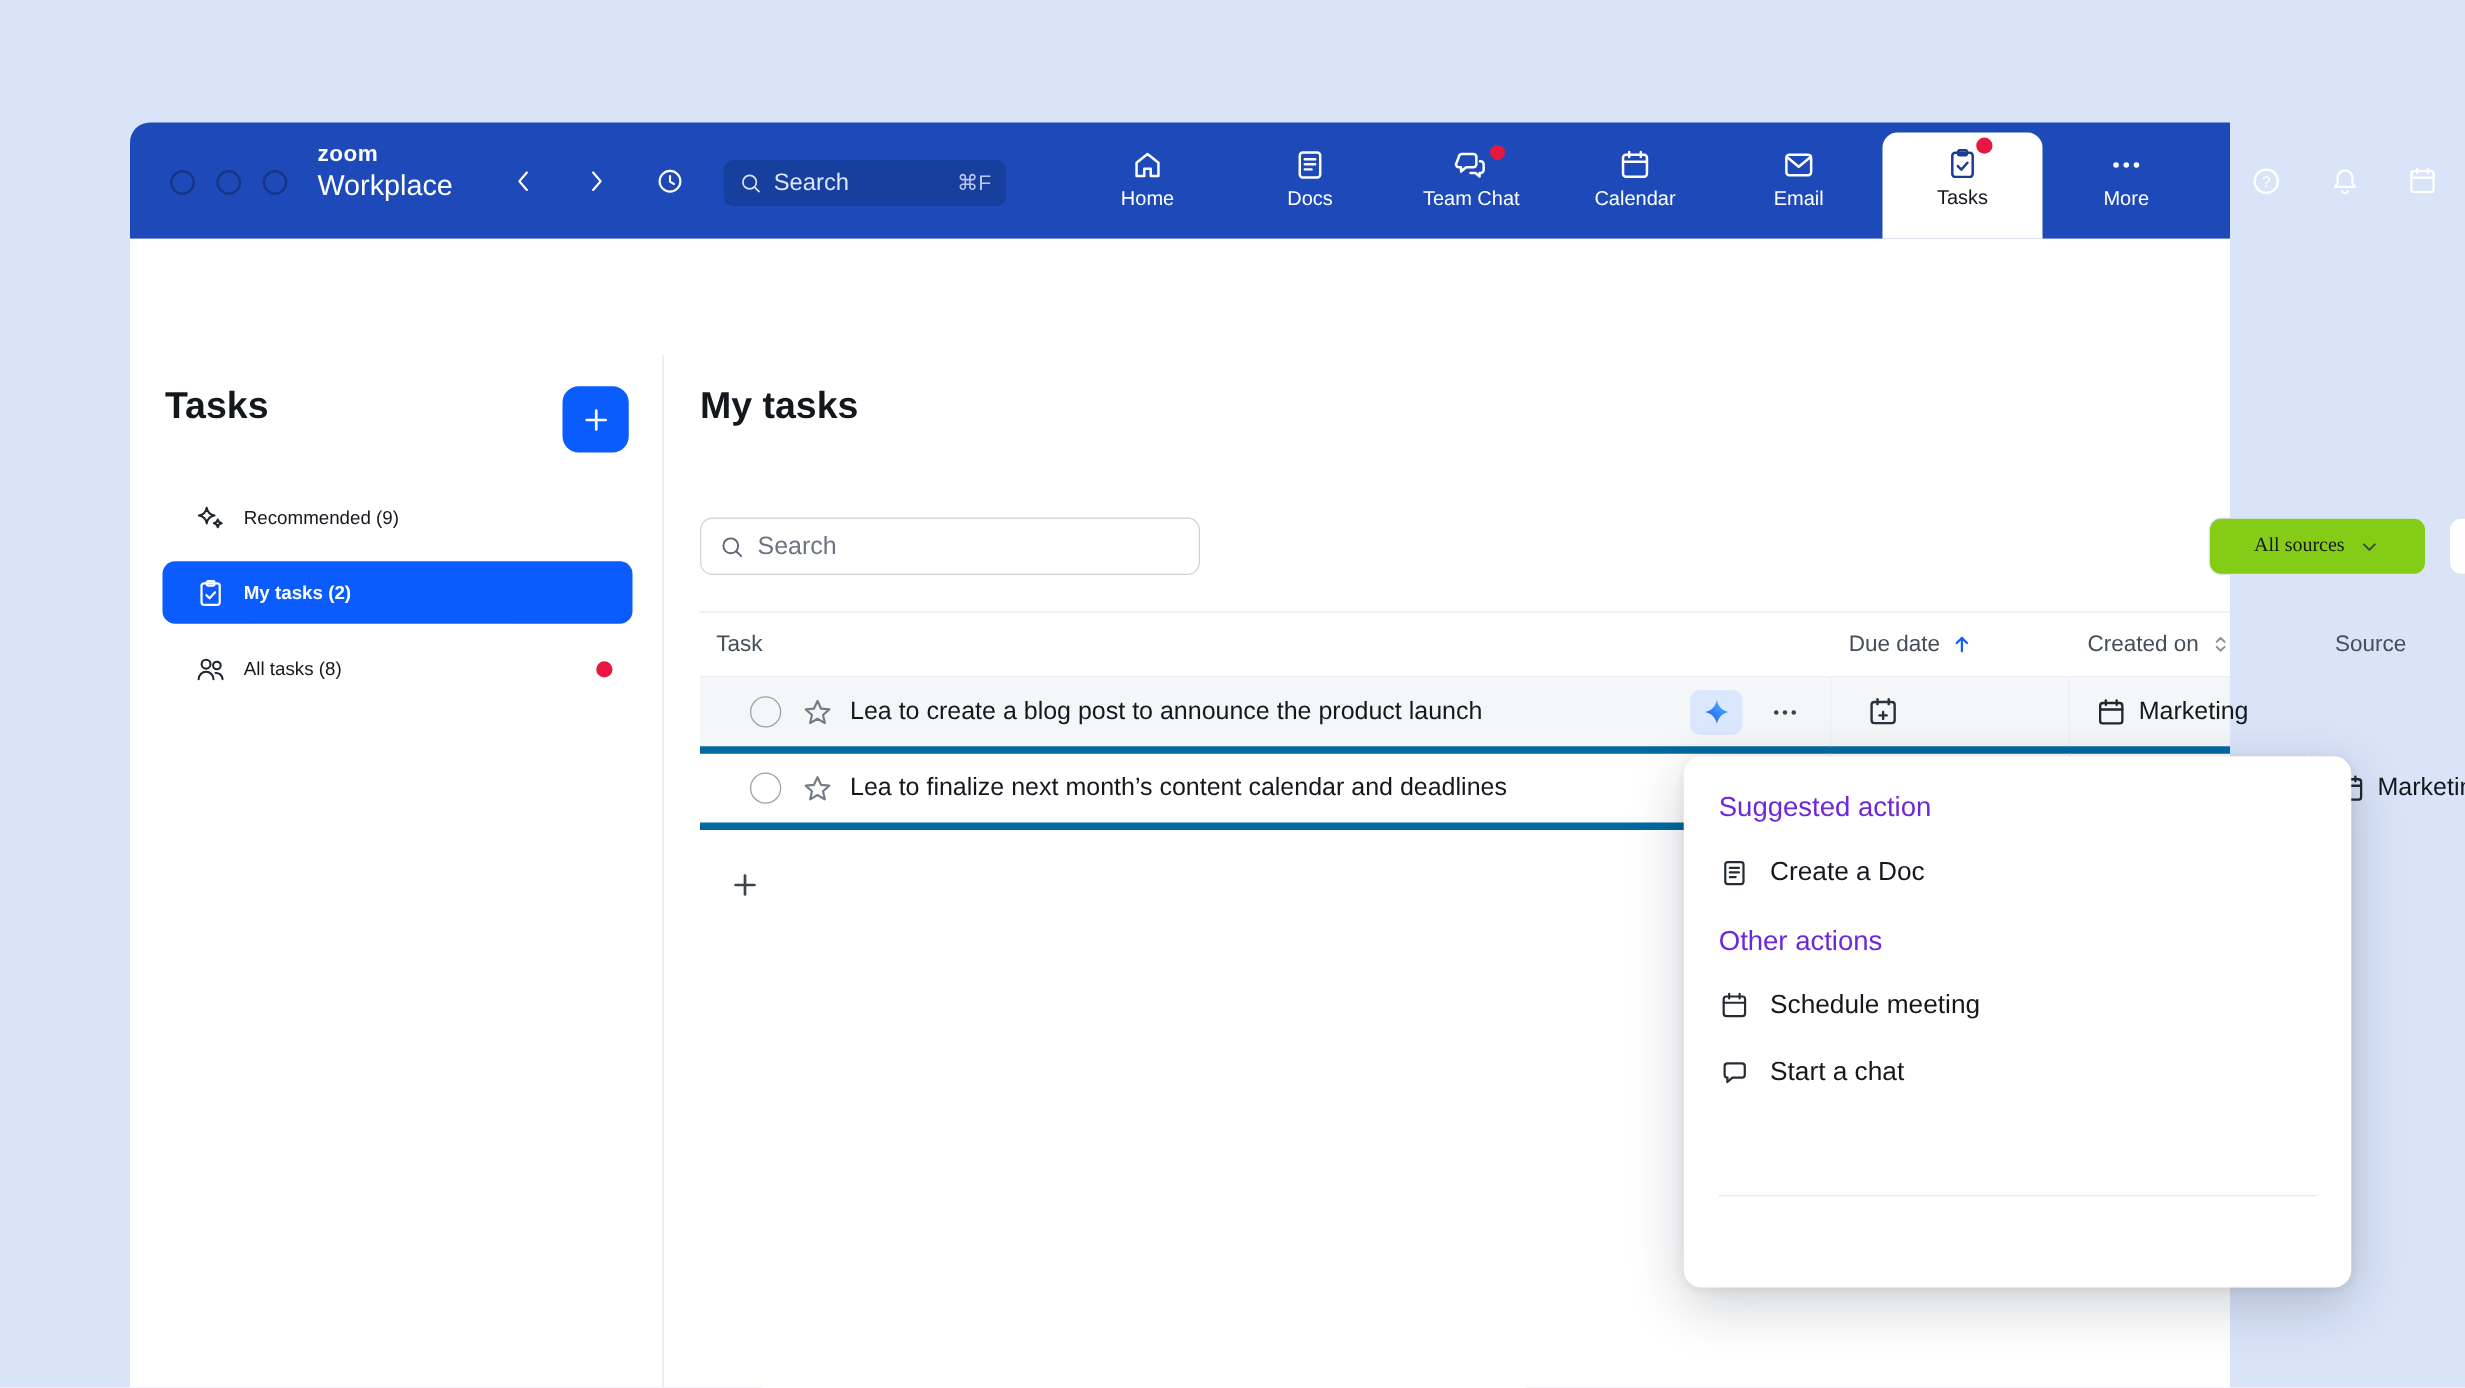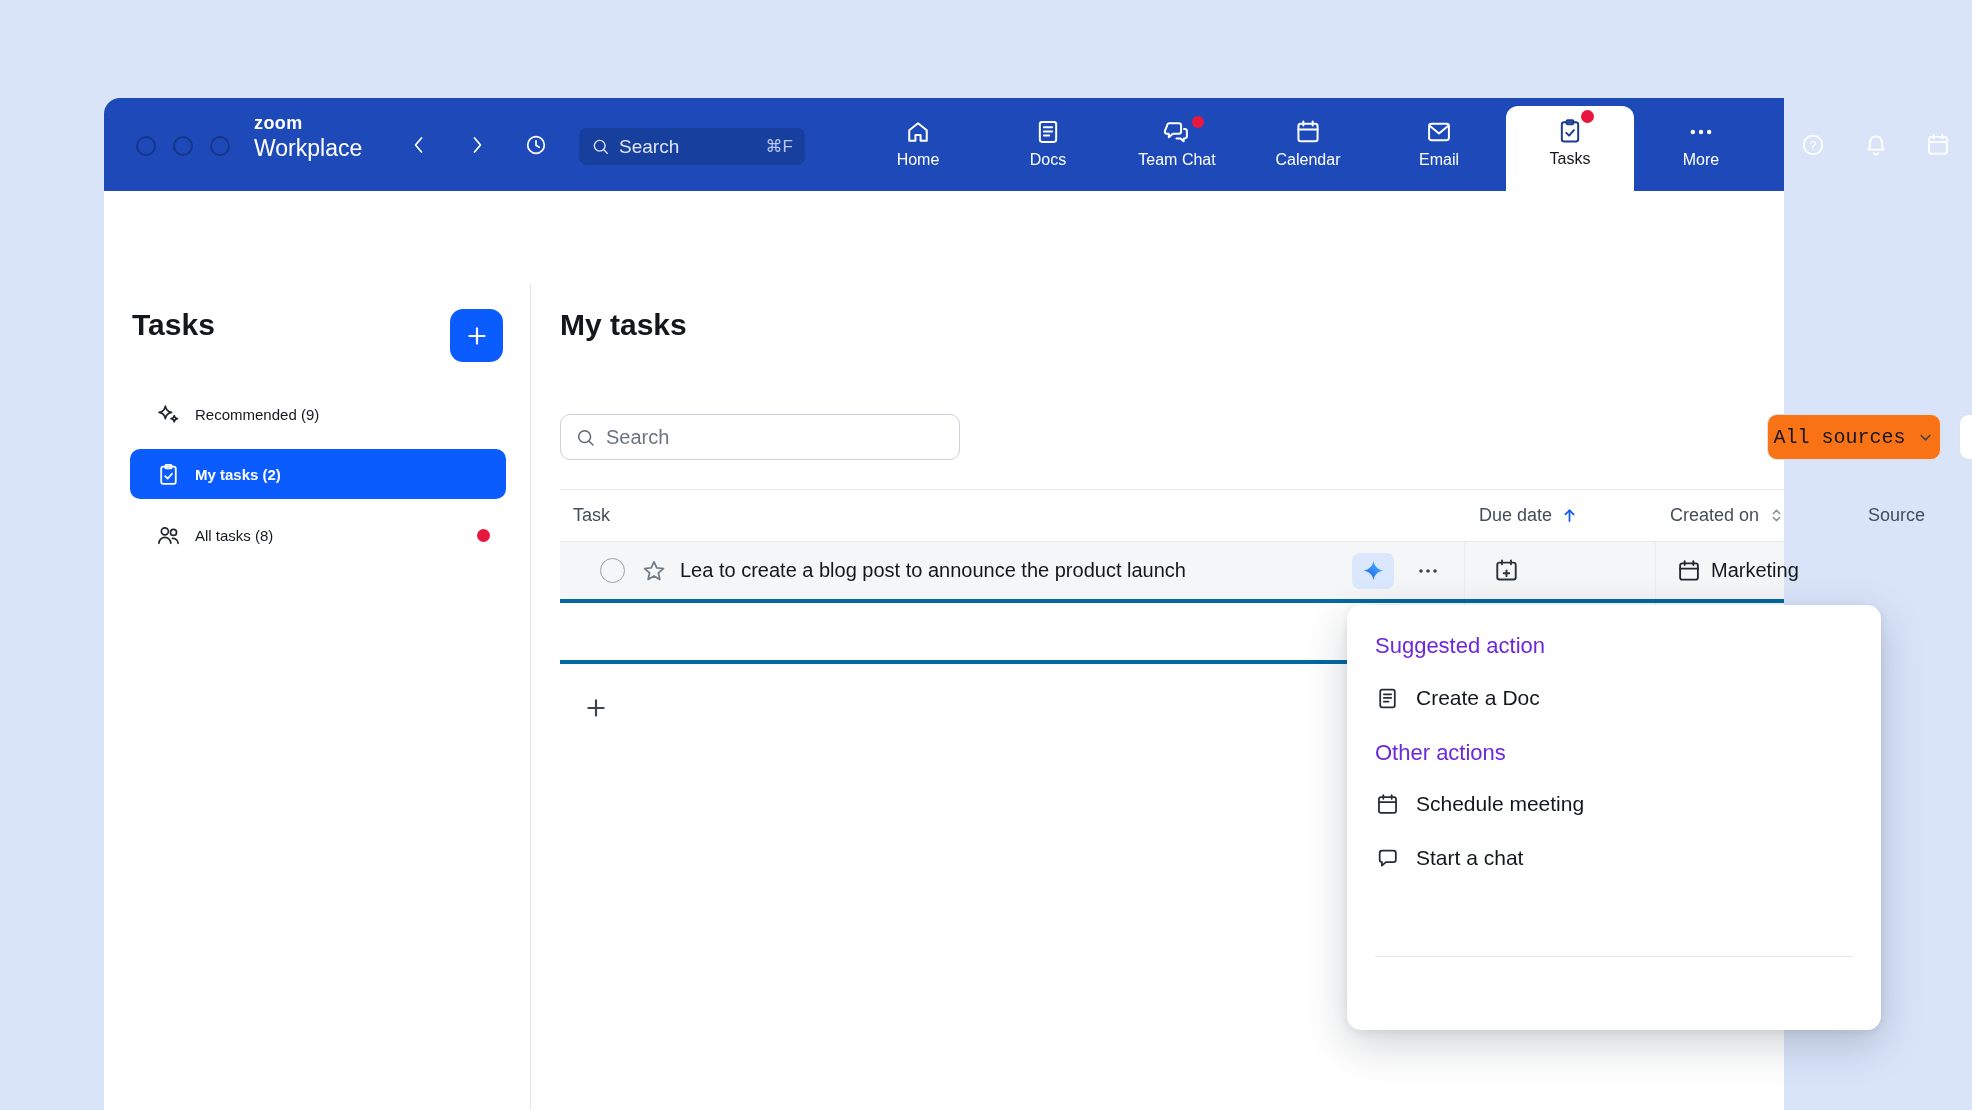--- a/index.html
+++ b/index.html
@@ -70,37 +70,37 @@
 
   
   .content{position:absolute;left:428px;top:93px;right:0;bottom:0;background:#fff}
   .main-title{position:absolute;left:28px;top:24px;font-size:30px;font-weight:700}
   .m-search{position:absolute;left:28px;top:130px;width:400px;height:46px;border:1.5px solid #ccd2d9;
             border-radius:10px;display:flex;align-items:center;gap:10px;padding:0 14px;color:#5d6670}
   .m-search svg{width:21px;height:21px}
   .m-search input{border:none;outline:none;flex:1;font-size:20px;font-family:inherit;color:#14181d;background:transparent}
   .m-search input::placeholder{color:#6b7480}
   .m-sources{position:absolute;left:1235px;top:130px;width:174px;height:46px;border:1px solid #dde2e8;
-             border-radius:10px;background:#f97316;display:flex;align-items:center;justify-content:center;
-             gap:10px;font-size:20px;font-weight:500;color:#14181d;font-family:Liberation Mono, monospace}
+             border-radius:10px;background:#84cc16;display:flex;align-items:center;justify-content:center;
+             gap:10px;font-size:16px;font-weight:500;color:#14181d;font-family:Liberation Serif, serif}
   .m-sources svg{width:19px;height:19px;color:#3c454f}
   .m-sliver{position:absolute;left:1427px;top:130px;width:60px;height:46px;border:1px solid #dde2e8;
             border-radius:10px;background:#fff}
 
   .trow{display:grid;grid-template-columns:904px 191px 191px 1fr}
   .thead{position:absolute;left:28px;right:0;top:205px;height:53px;border-top:1px solid #e6e9ed;
          border-bottom:1px solid #e6e9ed;color:#444e59;font-size:18px}
   .th{display:flex;align-items:center;gap:8px}
   .th-task{padding-left:13px}.th-due{padding-left:15px}.th-created{padding-left:15px}.th-source{padding-left:22px}
   .th svg{width:19px;height:19px}
   .sort-asc{color:var(--accent)}
   .sort-both{color:#8a929c}
 
   .tbody{position:absolute;left:28px;right:0;top:258px}
-  .tbody-row{height:61px;border-bottom:4px solid #0369a1}
+  .tbody-row{height:61px;border-bottom:6px solid #0369a1}
   .tbody-row.hl{background:var(--row-hover-bg)}
   .cell{height:100%;display:flex;align-items:center}
   .cell + .cell{border-left:1px solid #eceef1}
   .cell-task{padding-left:40px;padding-right:16px;gap:0}
   .radio{width:25px;height:25px;border-radius:50%;border:1.5px solid #99a1ab;background:transparent;flex:none}
   .rowstar{margin-left:16px;color:#727c87;background:none;border:none;display:flex}
   .rowstar svg{width:26px;height:26px}
   .task-text{margin-left:13px;font-size:20px;white-space:nowrap}
   .ai-btn{margin-left:auto;width:42px;height:36px;border-radius:8px;border:none;background:#dbe7fd;
           display:flex;align-items:center;justify-content:center;flex:none}
@@ -383,20 +383,29 @@
                 <rect x="3.8" y="5" width="16.4" height="15" rx="2"></rect>
                 <line x1="3.8" y1="9.8" x2="20.2" y2="9.8"></line>
                 <line x1="8" y1="3" x2="8" y2="6.5"></line>
                 <line x1="16" y1="3" x2="16" y2="6.5"></line>
               </svg>
             <span>Marketing</span>
           </div>
         </div>
 
         <div class="tbody-row trow">
+          <div class="cell cell-task">
+            <span class="radio"></span>
+            <button class="rowstar">
+              <svg viewBox="0 0 24 24" class="ic" style="stroke-width:1.6">
+                  <path d="M12 3.5 l2.6 5.6 6.1 .6 -4.6 4.1 1.3 6 -5.4 -3.2 -5.4 3.2 1.3 -6 -4.6 -4.1 6.1 -.6 z"></path>
+                </svg>
+            </button>
+            <span class="task-text">Lea to finalize next month’s content calendar and deadlines</span>
+          </div>
           <div class="cell cell-due"></div>
           <div class="cell cell-created"></div>
           <div class="cell cell-source">
             <svg viewBox="0 0 24 24" class="ic">
                 <rect x="3.8" y="5" width="16.4" height="15" rx="2"></rect>
                 <line x1="3.8" y1="9.8" x2="20.2" y2="9.8"></line>
                 <line x1="8" y1="3" x2="8" y2="6.5"></line>
                 <line x1="16" y1="3" x2="16" y2="6.5"></line>
               </svg>
             <span>Marketing</span>

